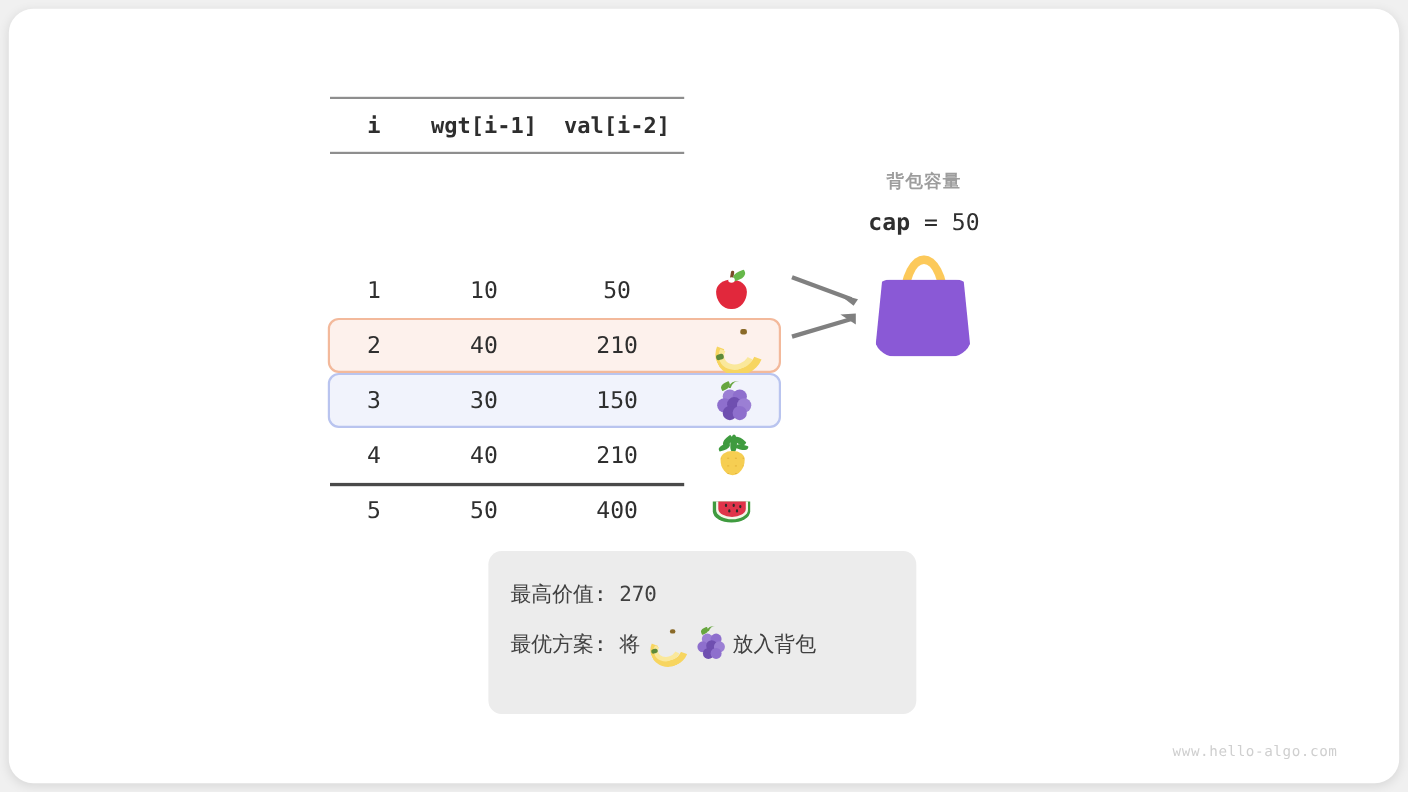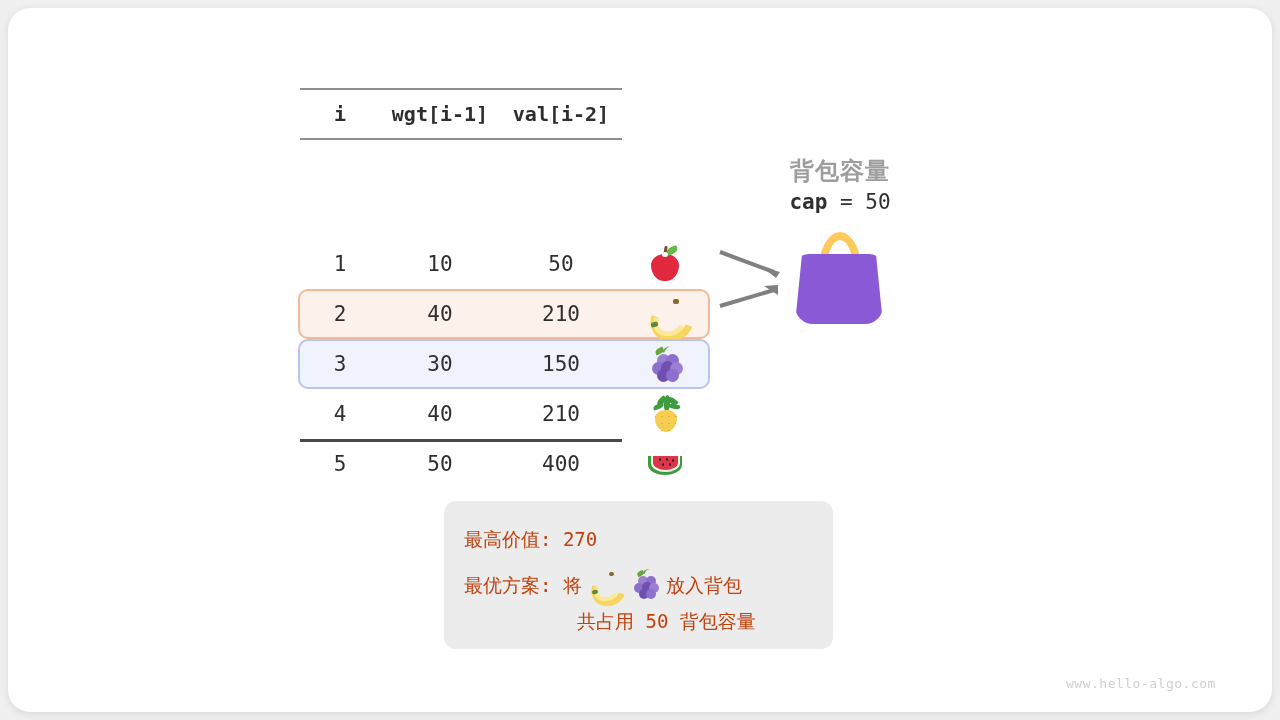--- a/index.html
+++ b/index.html
@@ -200,38 +200,38 @@
     border-radius: 14px 14px 18px 18px;
     clip-path: polygon(8% 0%, 92% 0%, 100% 100%, 0% 100%);
   }
 
   
   #arrows { position:absolute; left: 718px; top: 248px; width: 84px; height: 80px; }
 
   
   #cap-title {
     position:absolute; left: 740px; top: 155px; width: 200px;
-    text-align:center; font-size: 24px; font-weight: bold; color:#9d9d9d; letter-spacing:1px;
+    text-align:center; font-size: 16px; font-weight: bold; color:#9d9d9d; letter-spacing:1px;
   }
   #cap-eq {
     position:absolute; left: 740px; top: 190px; width: 200px;
     text-align:center; font-family:"DejaVu Sans Mono", monospace; font-size: 21px; color:#2f2f2f;
   }
   #cap-eq .kw { font-weight: bold; }
 
   
   #infobox {
     position:absolute; left: 444px; top: 501px; width: 389px; height: 148px;
     background: #ececec; border-radius: 12px;
   }
   .info-line {
     position:absolute;
     font-family: "DejaVu Sans Mono", monospace;
     font-size: 19px;
-    color: #c2410c;
+    color: #404040;
     white-space: nowrap;
   }
   #info-l1 { left: 20px; top: 26px; }
   #info-l2 { left: 20px; top: 68px; display:flex; align-items:flex-end; }
   #info-l3 { left: 133px; top: 108px; }
   #info-l2 .emoji { width: 30px; height: 30px; margin: 0 6px; }
 
   
   #watermark {
     position:absolute; left: 1066px; top: 676px;
@@ -369,17 +369,16 @@
         <span class="g" style="left:8px;top:7px; width:10px;height:10px;background:#9b7fd4"></span>
         <span class="g" style="left:16px;top:7px;width:10px;height:10px;background:#8e6fcd"></span>
         <span class="g" style="left:4px;top:14px;width:10px;height:10px;background:#8e6fcd"></span>
         <span class="g" style="left:12px;top:13px;width:10px;height:10px;background:#6f4fb0"></span>
         <span class="g" style="left:19px;top:14px;width:10px;height:10px;background:#9b7fd4"></span>
         <span class="g" style="left:9px;top:20px;width:10px;height:10px;background:#6f4fb0"></span>
         <span class="g" style="left:16px;top:20px;width:10px;height:10px;background:#8e6fcd"></span>
       </span>
       <span>放入背包</span>
     </div>
-    <div class="info-line" id="info-l3">共占用 50 背包容量</div>
   </div>
 
   <div id="watermark">www.hello-algo.com</div>
 </div>
 
 </body></html>

